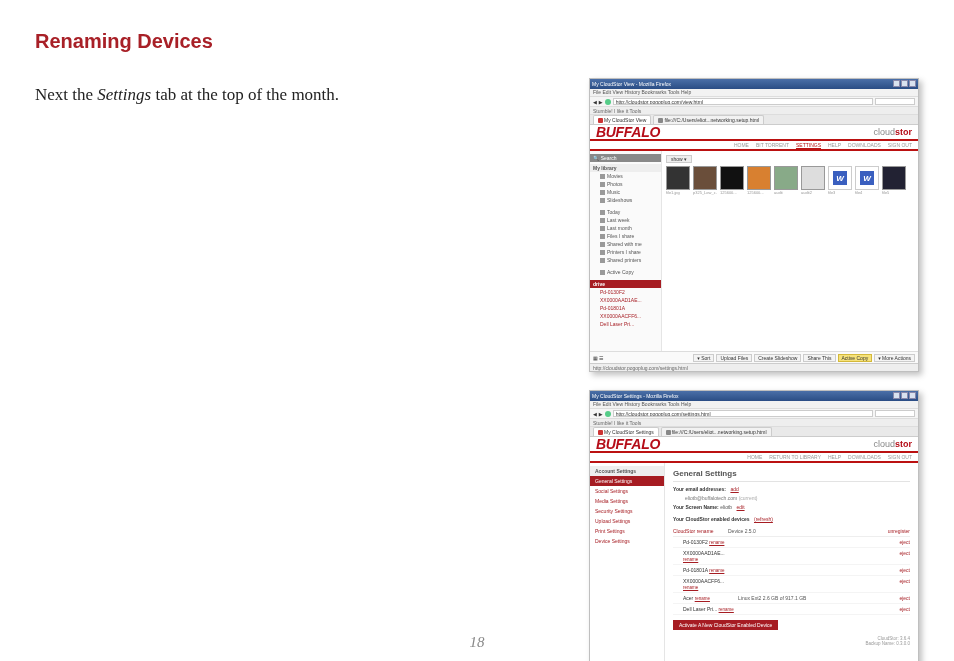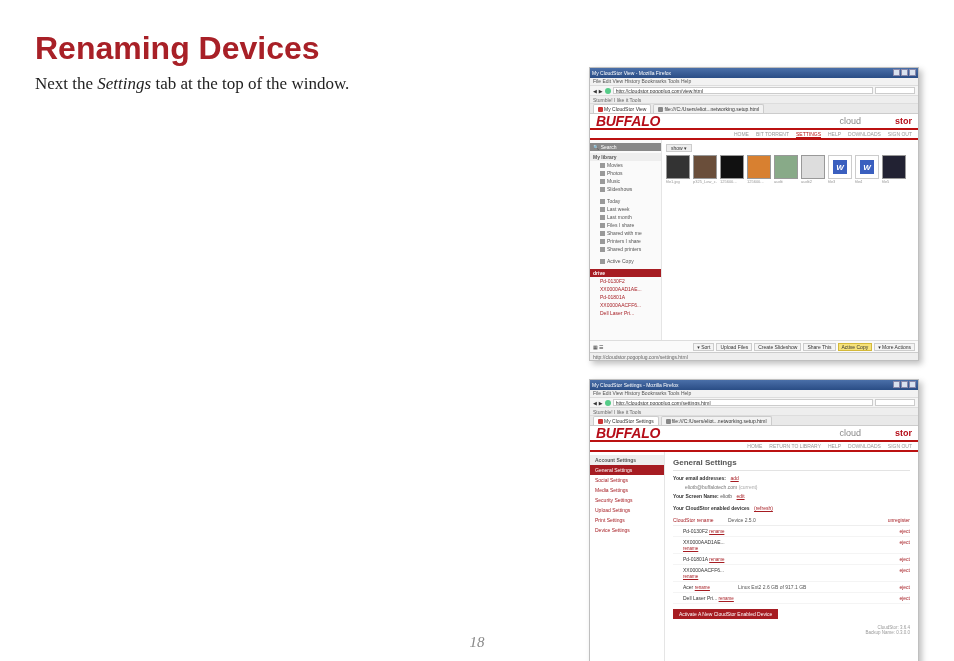--- a/index.html
+++ b/index.html
@@ -7,23 +7,24 @@
     width: 954px;
     height: 661px;
     background: #ffffff;
     font-family: Georgia, 'Times New Roman', serif;
     color: #333;
     position: relative;
     padding: 30px 35px 20px 35px;
   }
   .page-title {
     font-family: 'Century Gothic', 'Trebuchet MS', Arial, sans-serif;
-    font-size: 32px;
+    font-size: 20px;
     font-weight: bold;
     color: #a82027;
+    margin-bottom: 25px;
   }
   .content-row {
     display: flex;
     gap: 20px;
     align-items: flex-start;
   }
   .text-col {
     flex: 1;
     font-size: 17px;
     line-height: 1.4;
@@ -80,21 +81,21 @@
   .w-tabs { height:10px; background:#e9e9e9; border-bottom:1px solid #ccc; display:flex; align-items:flex-end; padding-left:3px; gap:2px;}
   .w-tabs .tab { background:#fff; border:1px solid #ccc; border-bottom:none; height:9px; padding:0 4px; font-size:5px; border-radius:2px 2px 0 0; display:flex; align-items:center; gap:1px;}
   .w-tabs .tab.inactive { background:#f2f2f2;}
   .w-tabs .tabicon { width:5px; height:5px; background:#c33; display:inline-block; border-radius:1px;}
   .w-header {
     height:16px; background:#fff; border-bottom:2px solid #b11; display:flex; align-items:center; justify-content:space-between; padding:0 6px;
   }
   .buffalo-logo { color:#b50d18; font-weight:bold; font-size:14px; letter-spacing:-0.3px; font-style:italic;}
   .cloudstor-logo { font-size:9px; font-family:Arial; }
   .cloudstor-logo .c { color:#888;margin-top:21px; }
-  .cloudstor-logo .s { color:#b50d18; font-weight:bold;padding-left:34px;}
+  .cloudstor-logo .s { color:#b50d18; font-weight:bold;}
   .w-nav { height:10px; border-bottom:2px solid #b11; display:flex; justify-content:flex-end; gap:7px; padding:0 6px; align-items:center; font-size:5px; color:#999;}
   .w-nav .active { color:#b11; text-decoration:underline;}
   .w-body { display:flex; min-height:200px;}
   .sidebar { width:72px; border-right:1px solid #e5e5e5; background:#fafafa; padding:3px 0; font-size:5px;}
   .sidebar .search { background:#888; color:#fff; padding:1px 3px; font-size:5px; margin-bottom:2px;}
   .sidebar .heading { background:#eee; padding:1px 3px; font-weight:bold; font-size:5px; color:#555;}
   .sidebar .item { padding:1px 3px 1px 10px; color:#555; display:flex; align-items:center; gap:2px;}
   .sidebar .item .ico { width:5px; height:5px; background:#999; display:inline-block;}
   .sidebar .redband { background:#a61c22; color:#fff; padding:1px 3px; font-weight:bold; margin-top:4px;}
   .sidebar .device-item { padding:1px 3px 1px 10px; color:#a61c22; font-size:5px;}
@@ -139,21 +140,21 @@
 </style>
 </head>
 <body>
 
 <h1 class="page-title">Renaming Devices</h1>
 
 <div class="content-row">
 
   <div class="text-col">
     <p>
-      <span>Next the </span><span class="italic">Settings</span><span> tab at the top of the window.</span>
+      <span>Next the </span><span class="italic">Settings</span><span> tab at the top of the month.</span>
     </p>
   </div>
 
   <div class="screenshot-col">
 
     <div class="mini-window">
       <div class="w-titlebar">
         <span>My CloudStor View - Mozilla Firefox</span>
         <span class="btns"><span></span><span></span><span></span></span>
       </div>

